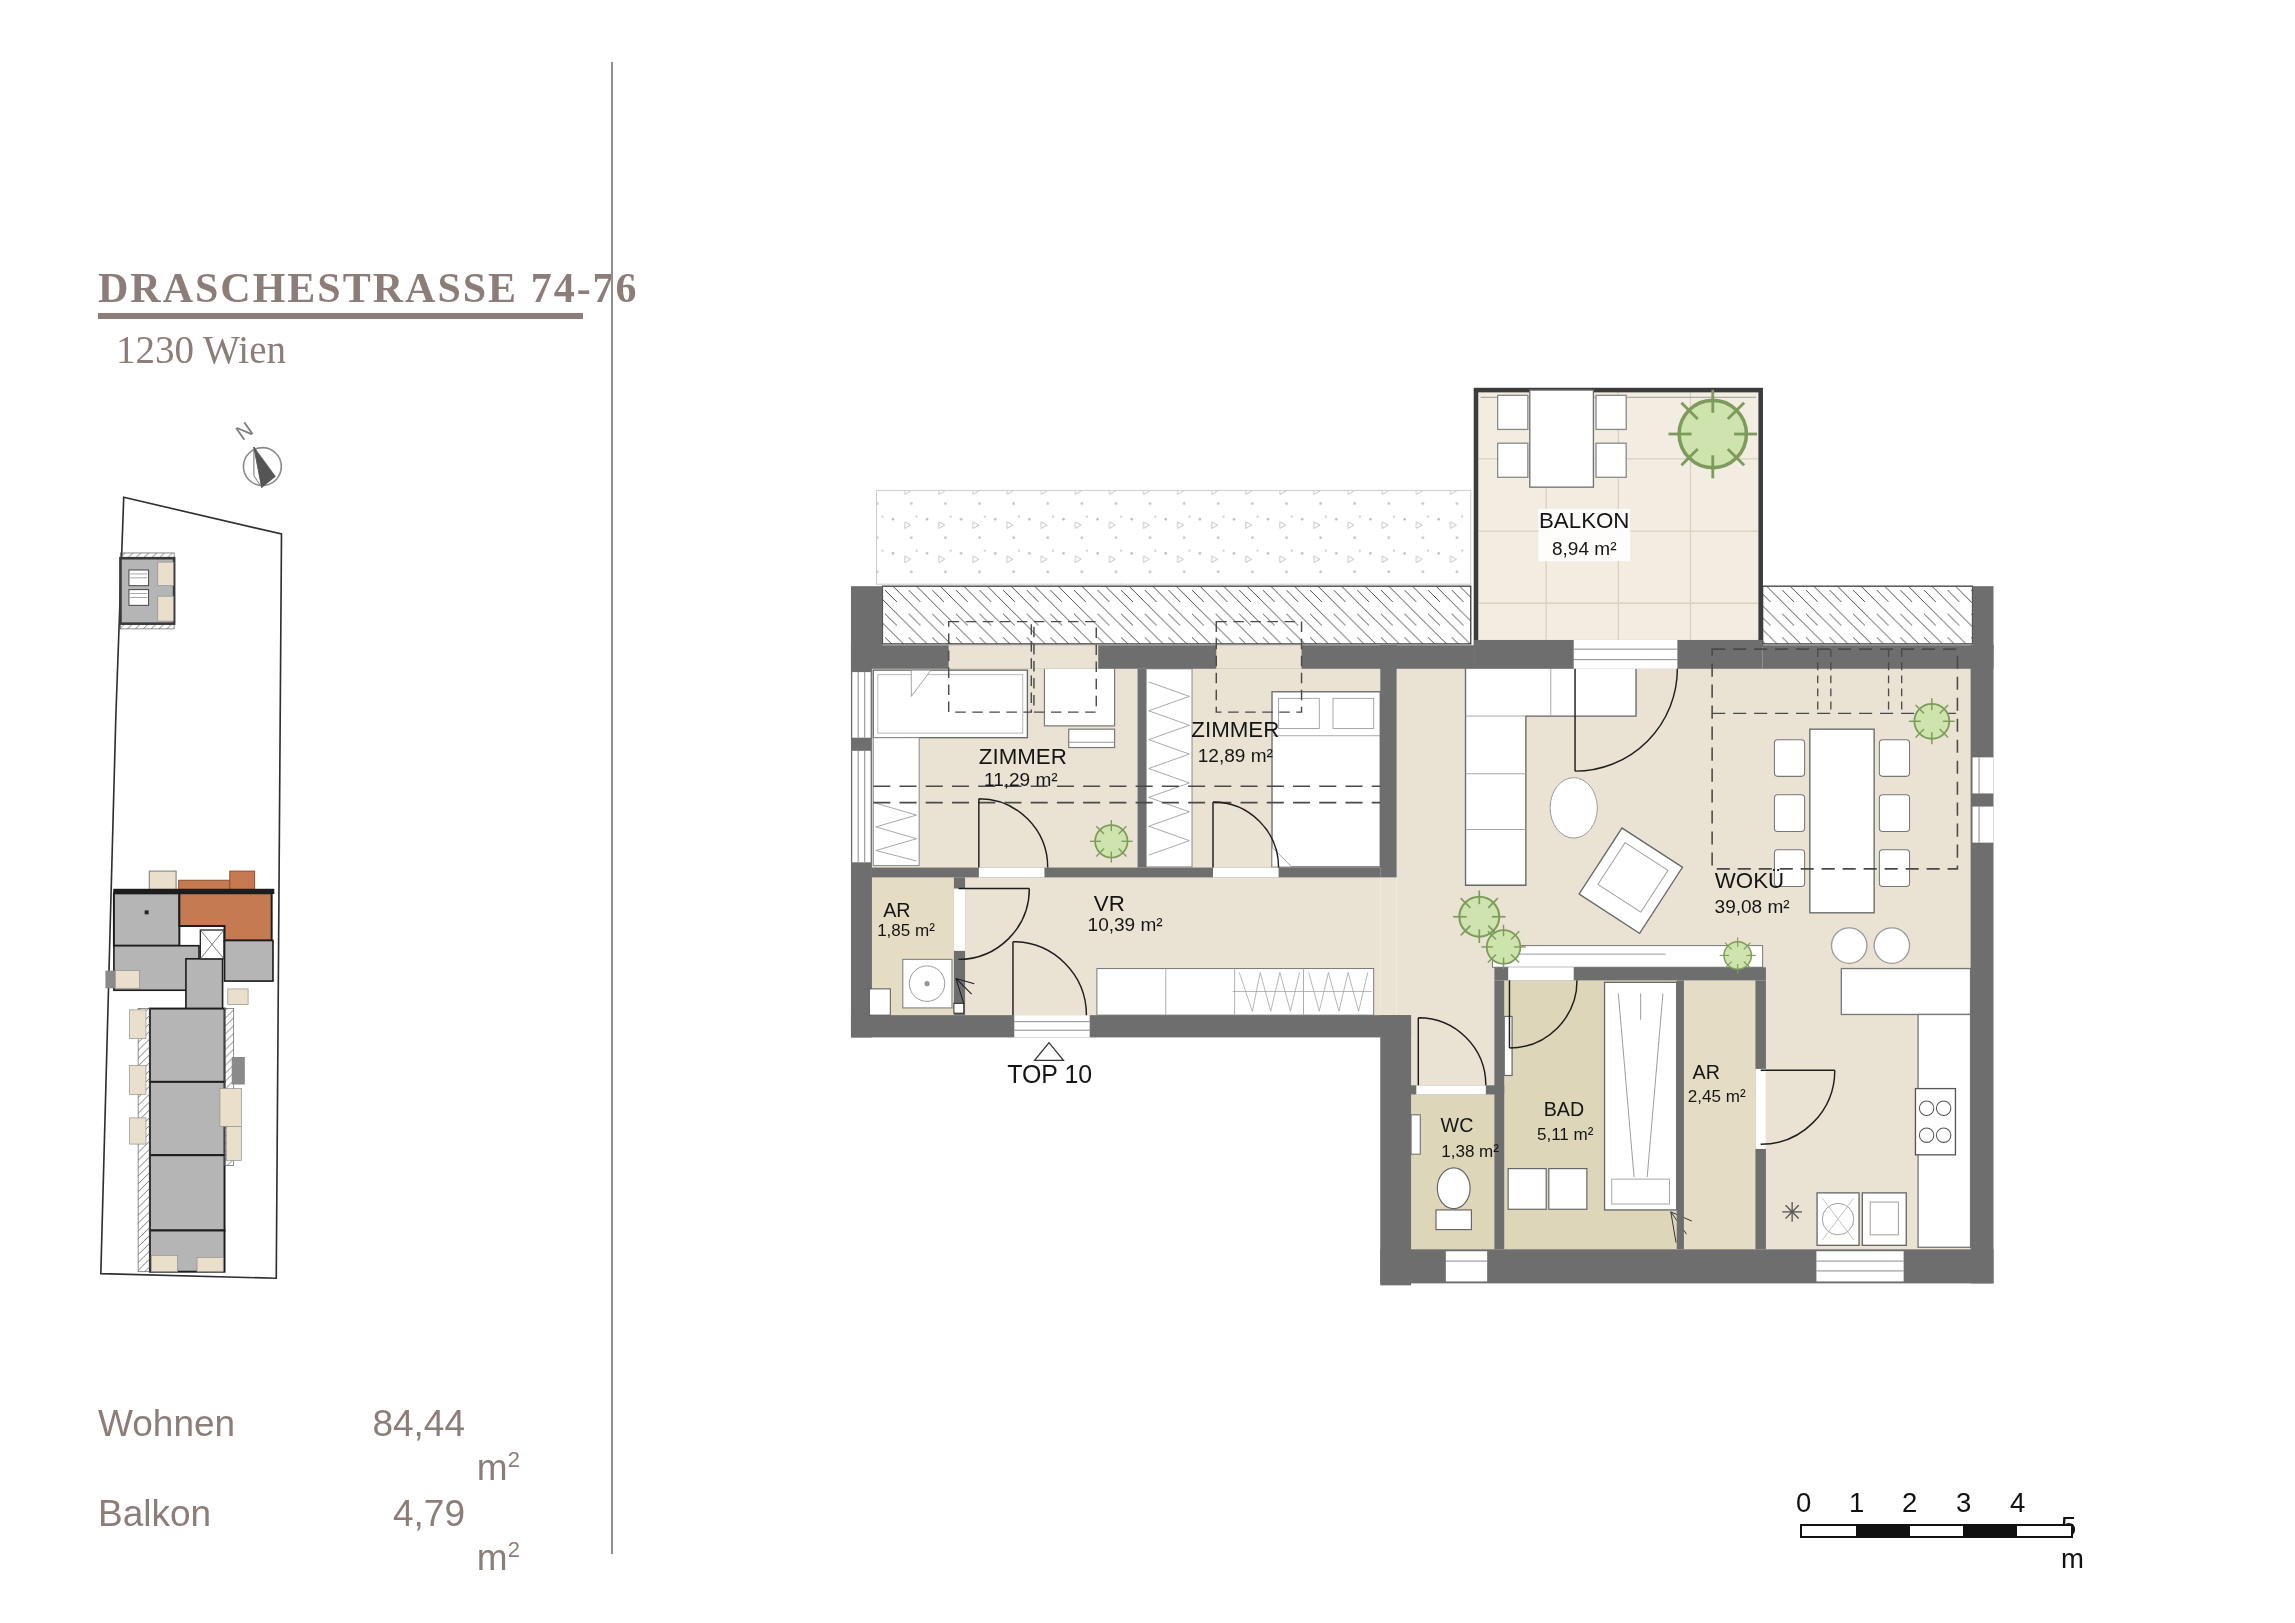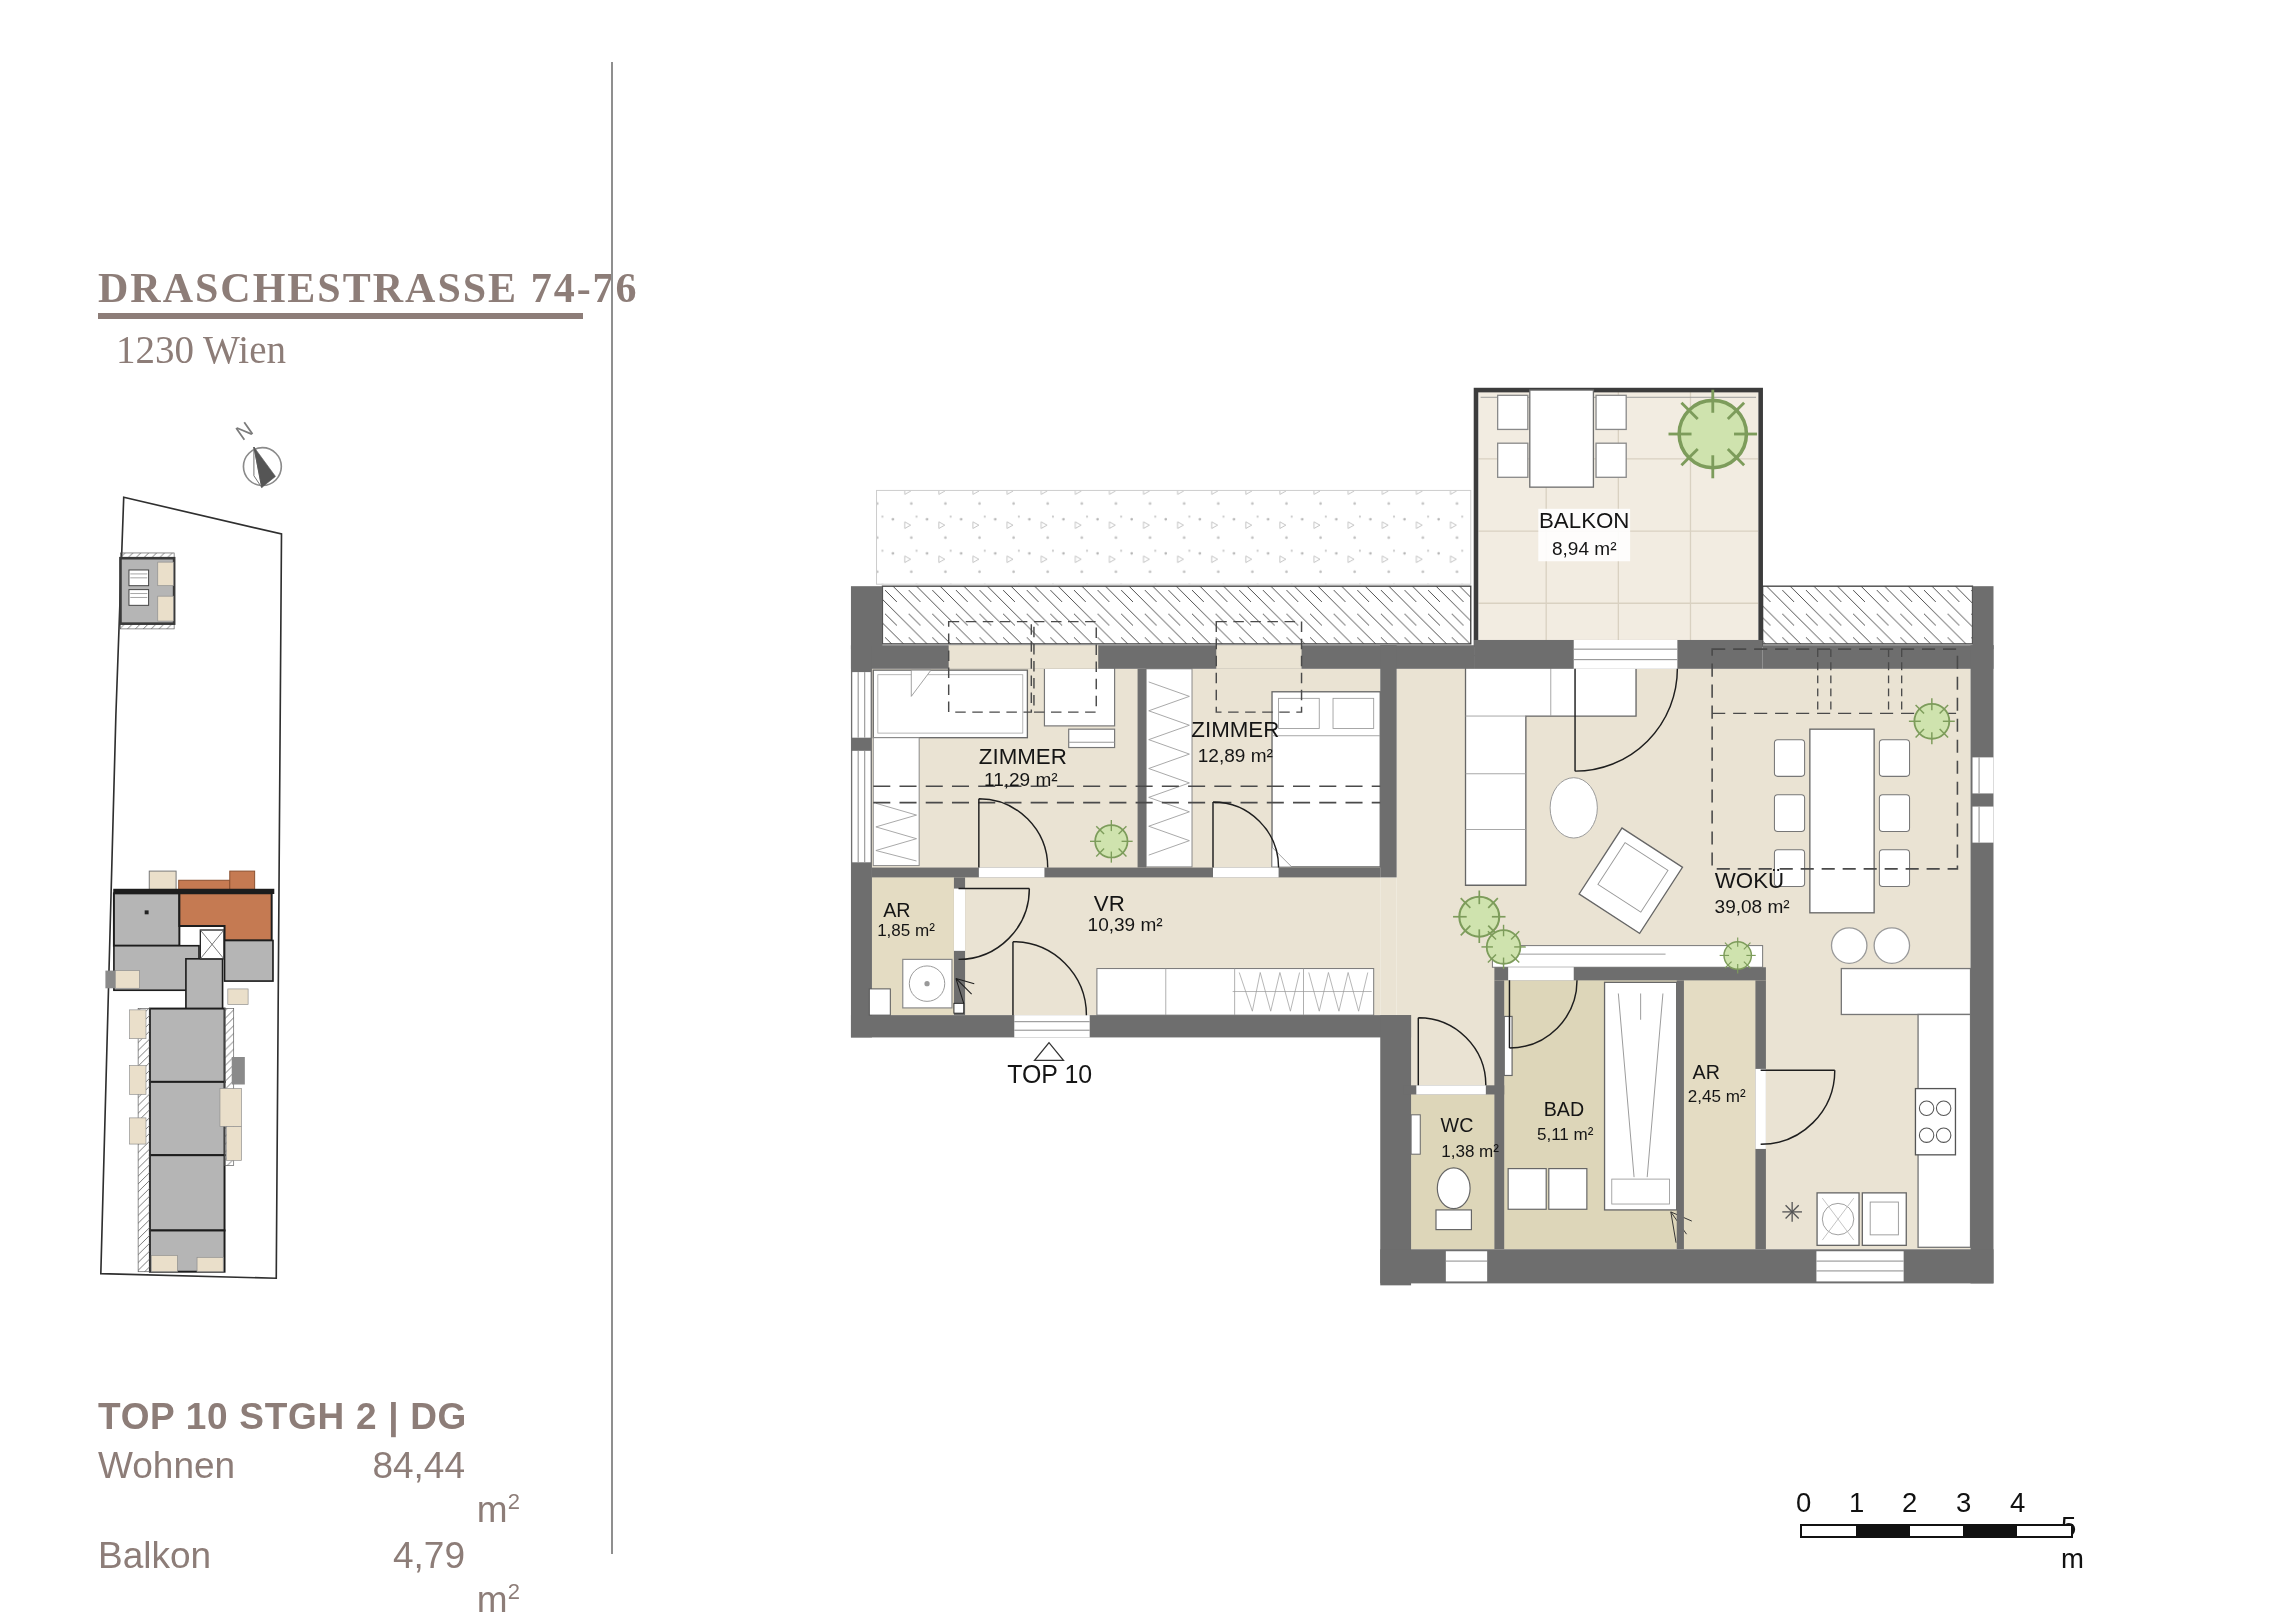--- a/index.html
+++ b/index.html
@@ -85,21 +85,20 @@
     <rect x="353" y="1612" width="20" height="42" fill="#8a8a8a"></rect>
     <rect x="335" y="1660" width="33" height="58" fill="#eadfca" stroke="#8c8c8c" stroke-width="1"></rect>
     <rect x="345" y="1718" width="23" height="52" fill="#eadfca" stroke="#8c8c8c" stroke-width="1"></rect>
     <rect x="230" y="1915" width="40" height="25" fill="#eadfca" stroke="#8c8c8c" stroke-width="1"></rect>
     <rect x="300" y="1918" width="40" height="22" fill="#eadfca" stroke="#8c8c8c" stroke-width="1"></rect>
     <rect x="220" y="1388" width="6" height="6" fill="#222"></rect>
   </g>
 </svg>
 
 <div class="abs legend">
-  <div class="legend-title">TOP 10 STGH 2 | DG</div>
   <div class="legend-row">
     <span class="lbl">Wohnen</span>
     <span class="val">84,44</span>
     <span class="unit"><span>m</span><sup>2</sup></span>
   </div>
   <div class="legend-row">
     <span class="lbl">Balkon</span>
     <span class="val">4,79</span>
     <span class="unit"><span>m</span><sup>2</sup></span>
   </div>

